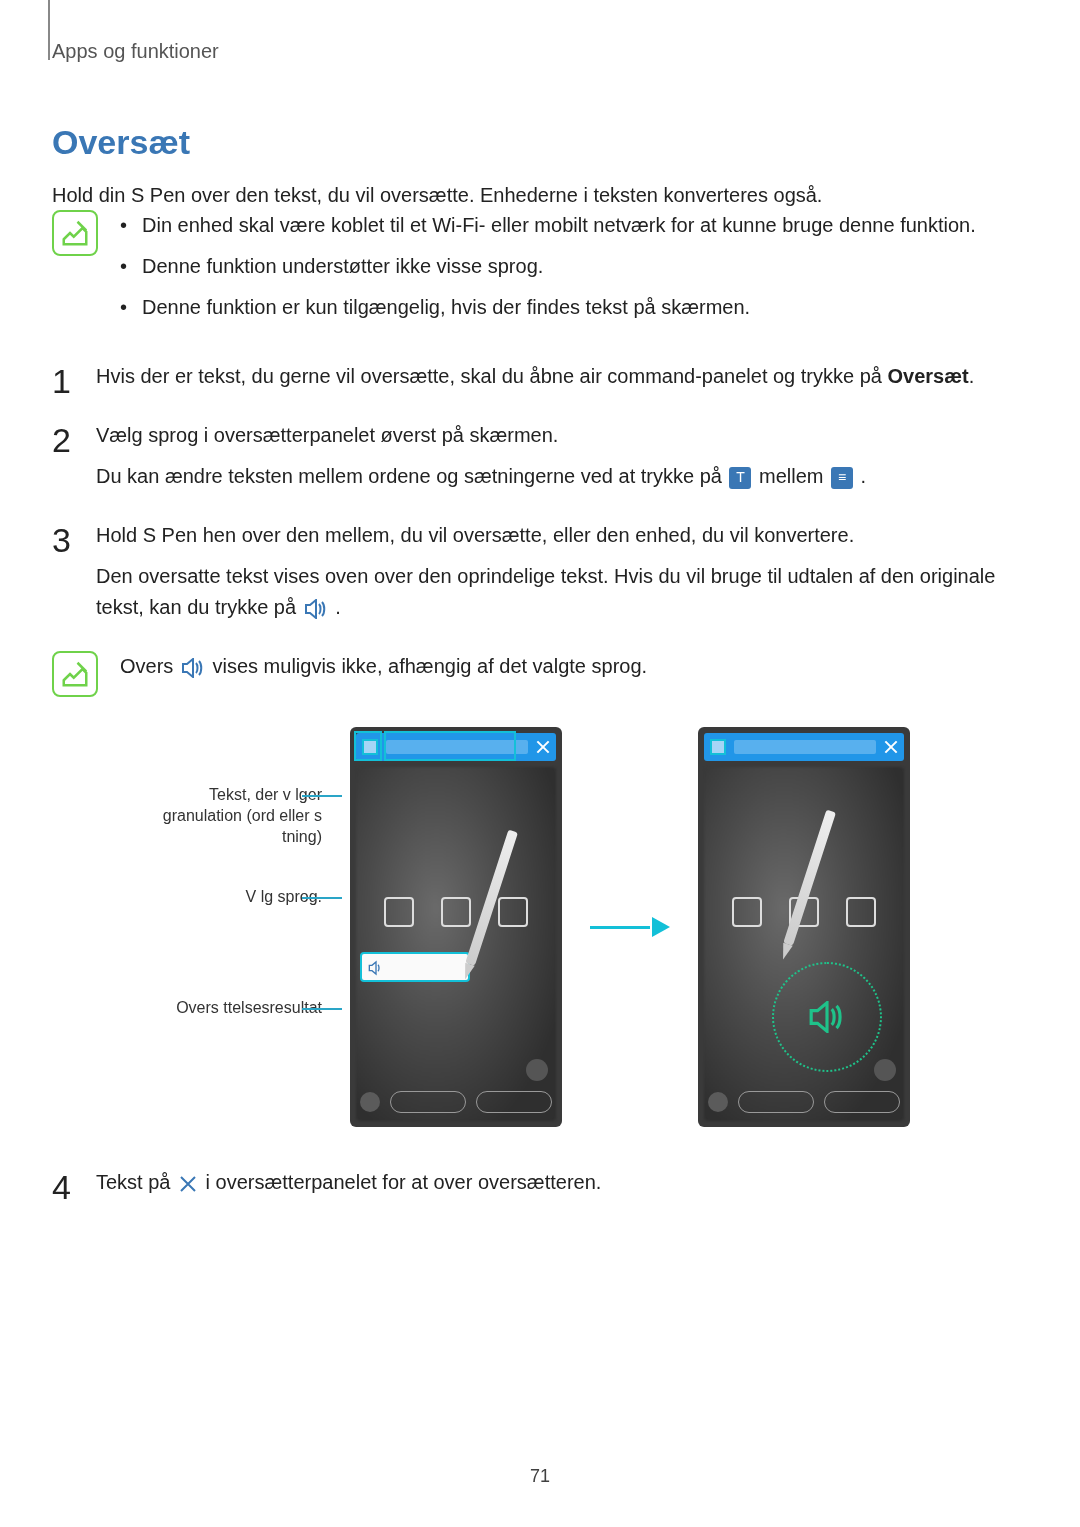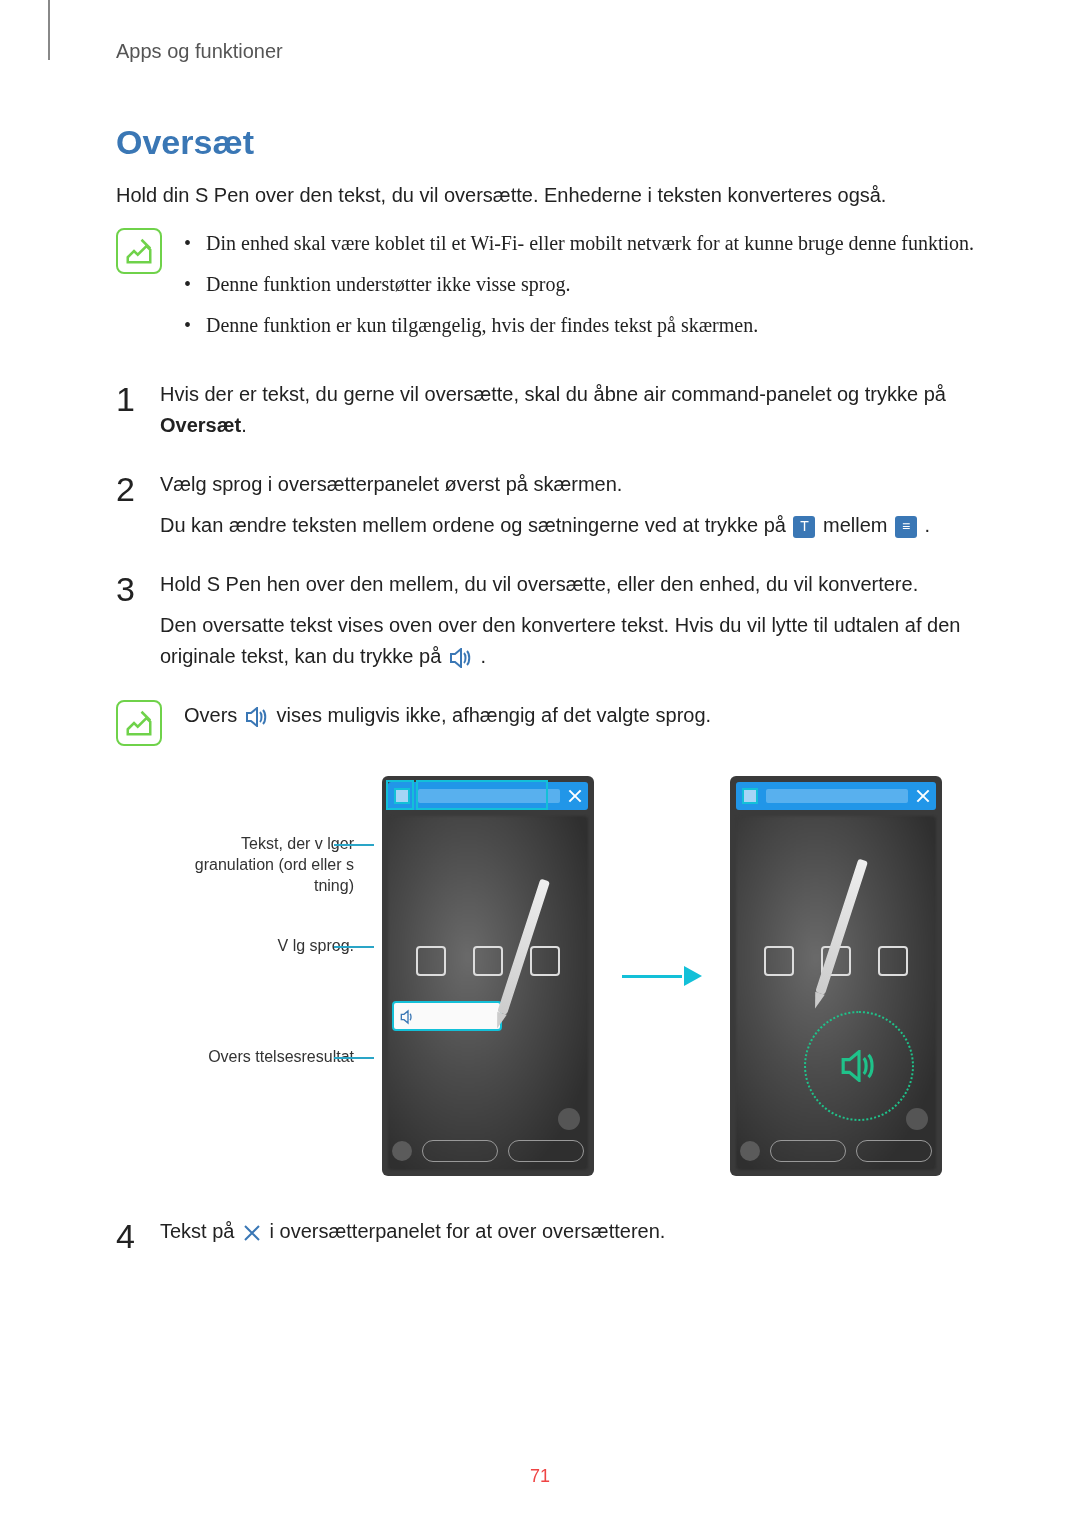--- a/index.html
+++ b/index.html
@@ -1,27 +1,27 @@
 <!DOCTYPE html>
 <html><head>
 <meta charset="utf-8">
 <style>
   * { box-sizing: border-box; margin: 0; padding: 0; }
   html, body { width: 1080px; height: 1527px; background: #fff; font-family: Arial, Helvetica, sans-serif; color: #222; }
-  .page { position: relative; width: 1080px; height: 1527px; padding: 40px 80px 40px 116px; }
+  .page { position: relative; width: 1080px; height: 1527px; padding: 40px 80px 40px 52px; }
   .left-rule { position: absolute; left: 48px; top: 0; width: 2px; height: 60px; background: #888; }
   .breadcrumb { font-size: 20px; color: #555; margin-bottom: 60px; }
   h2.section { font-size: 34px; font-weight: 700; color: #3a77b5; margin-bottom: 18px; }
-  p.intro { font-size: 20px; line-height: 1.5; margin-bottom: 18px; }
+  p.intro { font-size: 20px; line-height: 1.5; }
   .note-row { display: flex; gap: 22px; margin-bottom: 28px; }
   .note-icon-box { flex: 0 0 46px; }
   .note-icon { width: 46px; height: 46px; border: 2px solid #6fd24a; border-radius: 8px; display: flex; align-items: center; justify-content: center; }
   .note-icon svg { width: 30px; height: 30px; }
   .note-body { flex: 1; font-size: 20px; line-height: 1.55; }
-  .note-body ul { list-style: none; padding-left: 0; font-family: Liberation Serif, serif; }
+  .note-body ul { list-style: none; padding-left: 0; }
   .note-body li { position: relative; padding-left: 22px; margin-bottom: 10px; }
   .note-body li::before { content: "•"; position: absolute; left: 0; top: 0; font-size: 20px; color: #222; }
   ol.steps { list-style: none; counter-reset: step; padding-left: 0; }
   ol.steps > li { position: relative; padding-left: 44px; margin-bottom: 28px; font-size: 20px; line-height: 1.55; }
   ol.steps > li .num { position: absolute; left: 0; top: -6px; font-size: 34px; color: #222; font-weight: 400; }
   ol.steps > li p { margin-bottom: 10px; }
   .bold { font-weight: 700; }
   .inline-icon { display: inline-flex; vertical-align: middle; width: 22px; height: 22px; background: #3a77b5; border-radius: 3px; align-items: center; justify-content: center; color: #fff; font-size: 14px; margin: 0 2px; }
   .inline-icon.sound { background: none; width: 24px; height: 20px; }
   .inline-icon.close { background: none; width: 20px; height: 20px; }
@@ -46,21 +46,21 @@
   .phone .resultbox { position: absolute; top: 225px; left: 10px; width: 110px; height: 30px; background: #fafafa; border: 2px solid #13c0d8; border-radius: 4px; }
   .phone .resultbox .sp { position: absolute; left: 6px; top: 6px; width: 16px; height: 16px; }
   .phone .circle { position: absolute; bottom: 55px; right: 28px; width: 110px; height: 110px; border-radius: 50%; border: 2px dotted #1fc28a; display: flex; align-items: center; justify-content: center; }
   .phone .bottombar { position: absolute; bottom: 10px; left: 10px; right: 10px; height: 30px; display: flex; align-items: center; gap: 10px; }
   .phone .bottombar .dot { width: 20px; height: 20px; border-radius: 50%; background: #5b5b5b; }
   .phone .bottombar .pill { flex: 1; height: 22px; border: 1.5px solid #999; border-radius: 11px; }
   .phone .up { position: absolute; bottom: 46px; right: 14px; width: 22px; height: 22px; border-radius: 50%; background: #555; }
   .arrow { width: 80px; height: 20px; position: relative; }
   .arrow .shaft { position: absolute; left: 0; top: 9px; width: 60px; height: 3px; background: #13c0d8; }
   .arrow .head { position: absolute; right: 0; top: 0; width: 0; height: 0; border-top: 10px solid transparent; border-bottom: 10px solid transparent; border-left: 18px solid #13c0d8; }
-  .page-num { position: absolute; bottom: 40px; left: 0; right: 0; text-align: center; font-size: 18px; color: #ef4444; }
+  .page-num { position: absolute; bottom: 40px; left: 0; right: 0; text-align: center; font-size: 18px; color: #404040; }
   .highlight-box { position: absolute; border: 2px solid #13c0d8; }
 </style>
 </head>
 <body>
 
 <div class="page">
   <div class="left-rule"></div>
 
   <div class="breadcrumb">Apps og funktioner</div>
 
@@ -102,21 +102,21 @@
         <span> mellem </span>
         <span class="inline-icon">≡</span>
         <span>.</span>
       </p>
     </li>
 
     <li>
       <span class="num">3</span>
       <p>Hold S Pen hen over den mellem, du vil oversætte, eller den enhed, du vil konvertere.</p>
       <p>
-        <span>Den oversatte tekst vises oven over den konvertere tekst. Hvis du vil lytte til udtalen af den originale tekst, kan du trykke på </span>
+        <span>Den oversatte tekst vises oven over den oprindelige tekst. Hvis du vil bruge til udtalen af den originale tekst, kan du trykke på </span>
         <span class="inline-icon sound">
           <svg viewBox="0 0 24 20" width="24" height="20">
               <path d="M2 6h4l6-5v18l-6-5H2z" fill="none" stroke="#3a77b5" stroke-width="2"></path>
               <path d="M15 5c2 2 2 8 0 10M18 3c3 3 3 11 0 14" fill="none" stroke="#3a77b5" stroke-width="2"></path>
             </svg>
         </span>
         <span>.</span>
       </p>
     </li>
   </ol>

